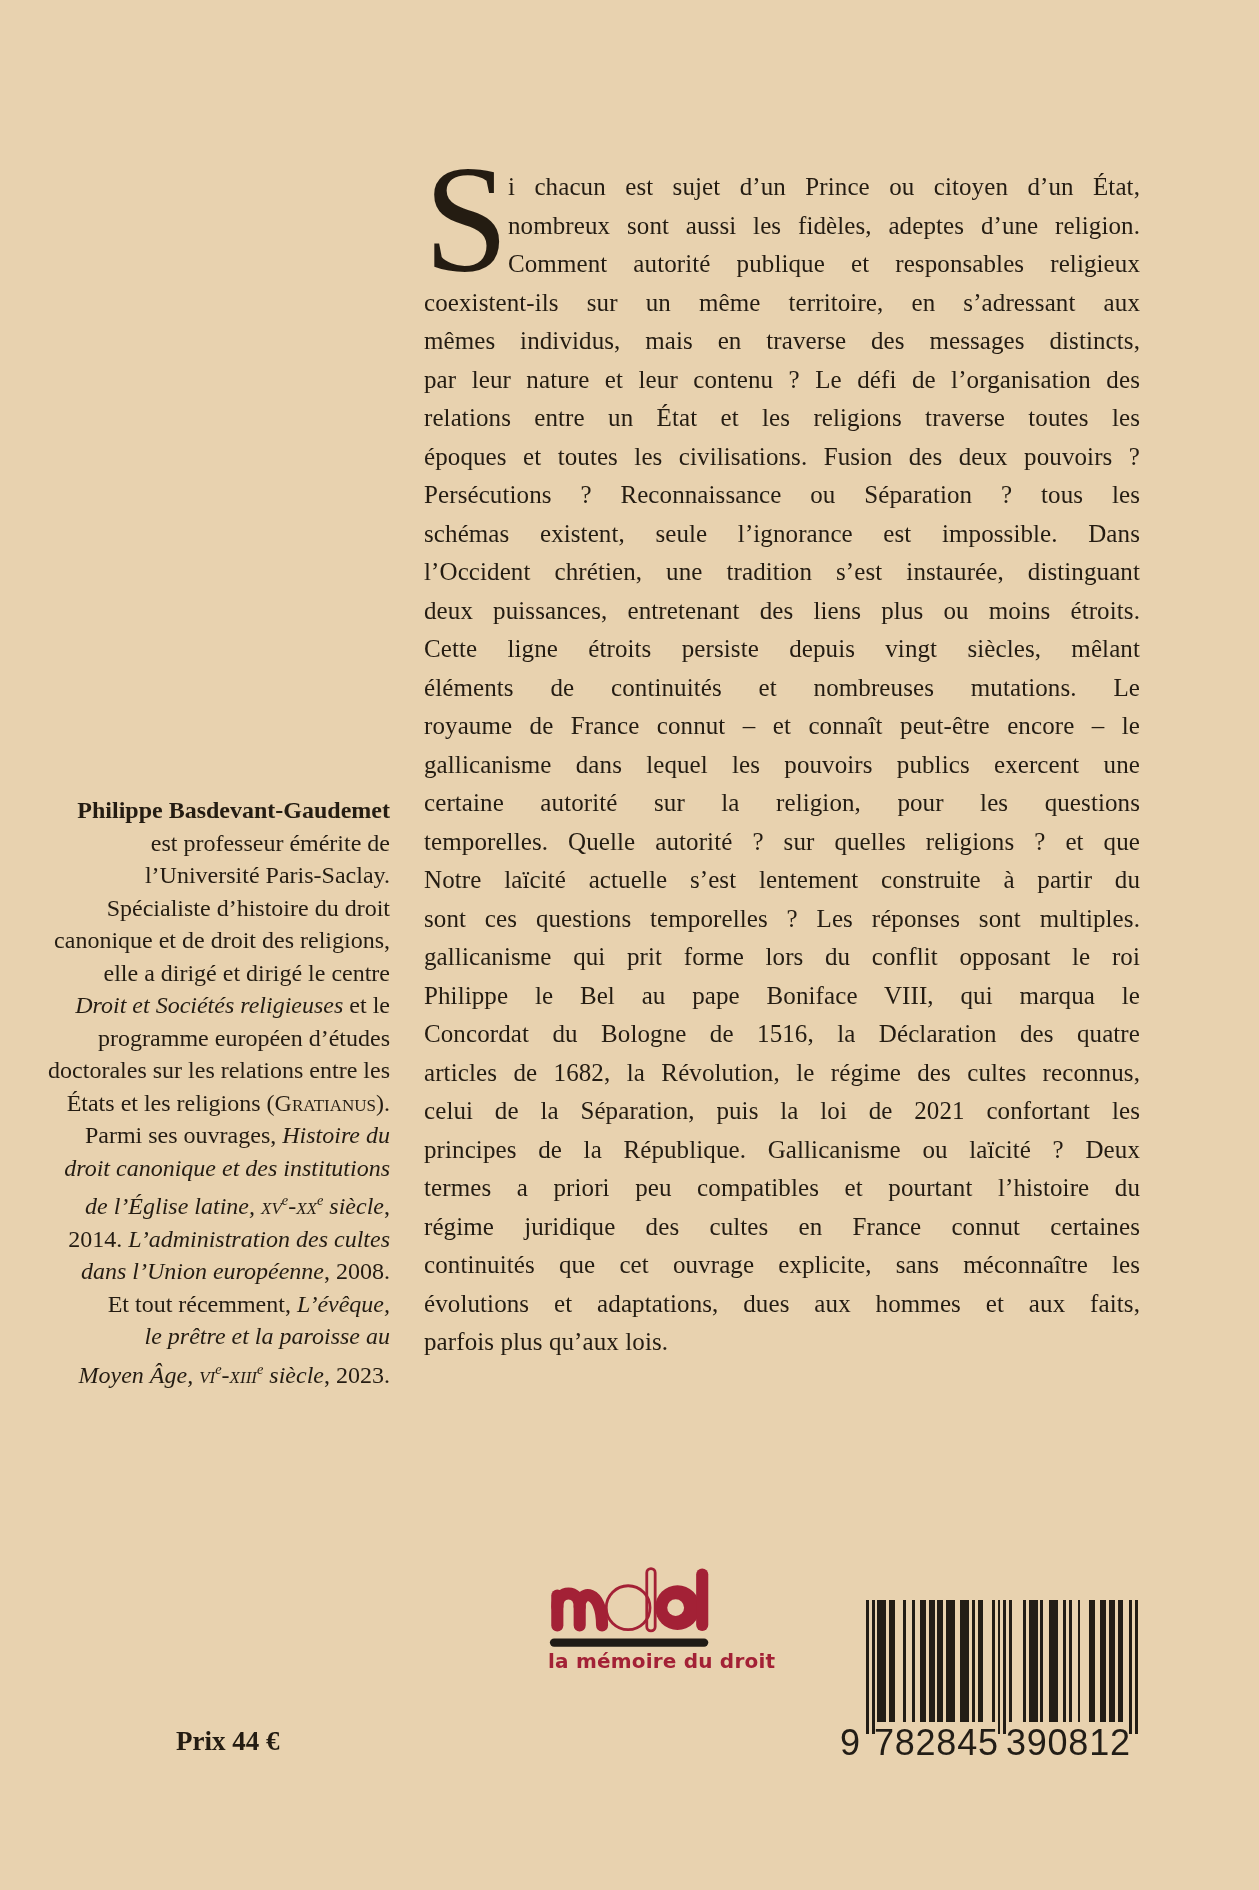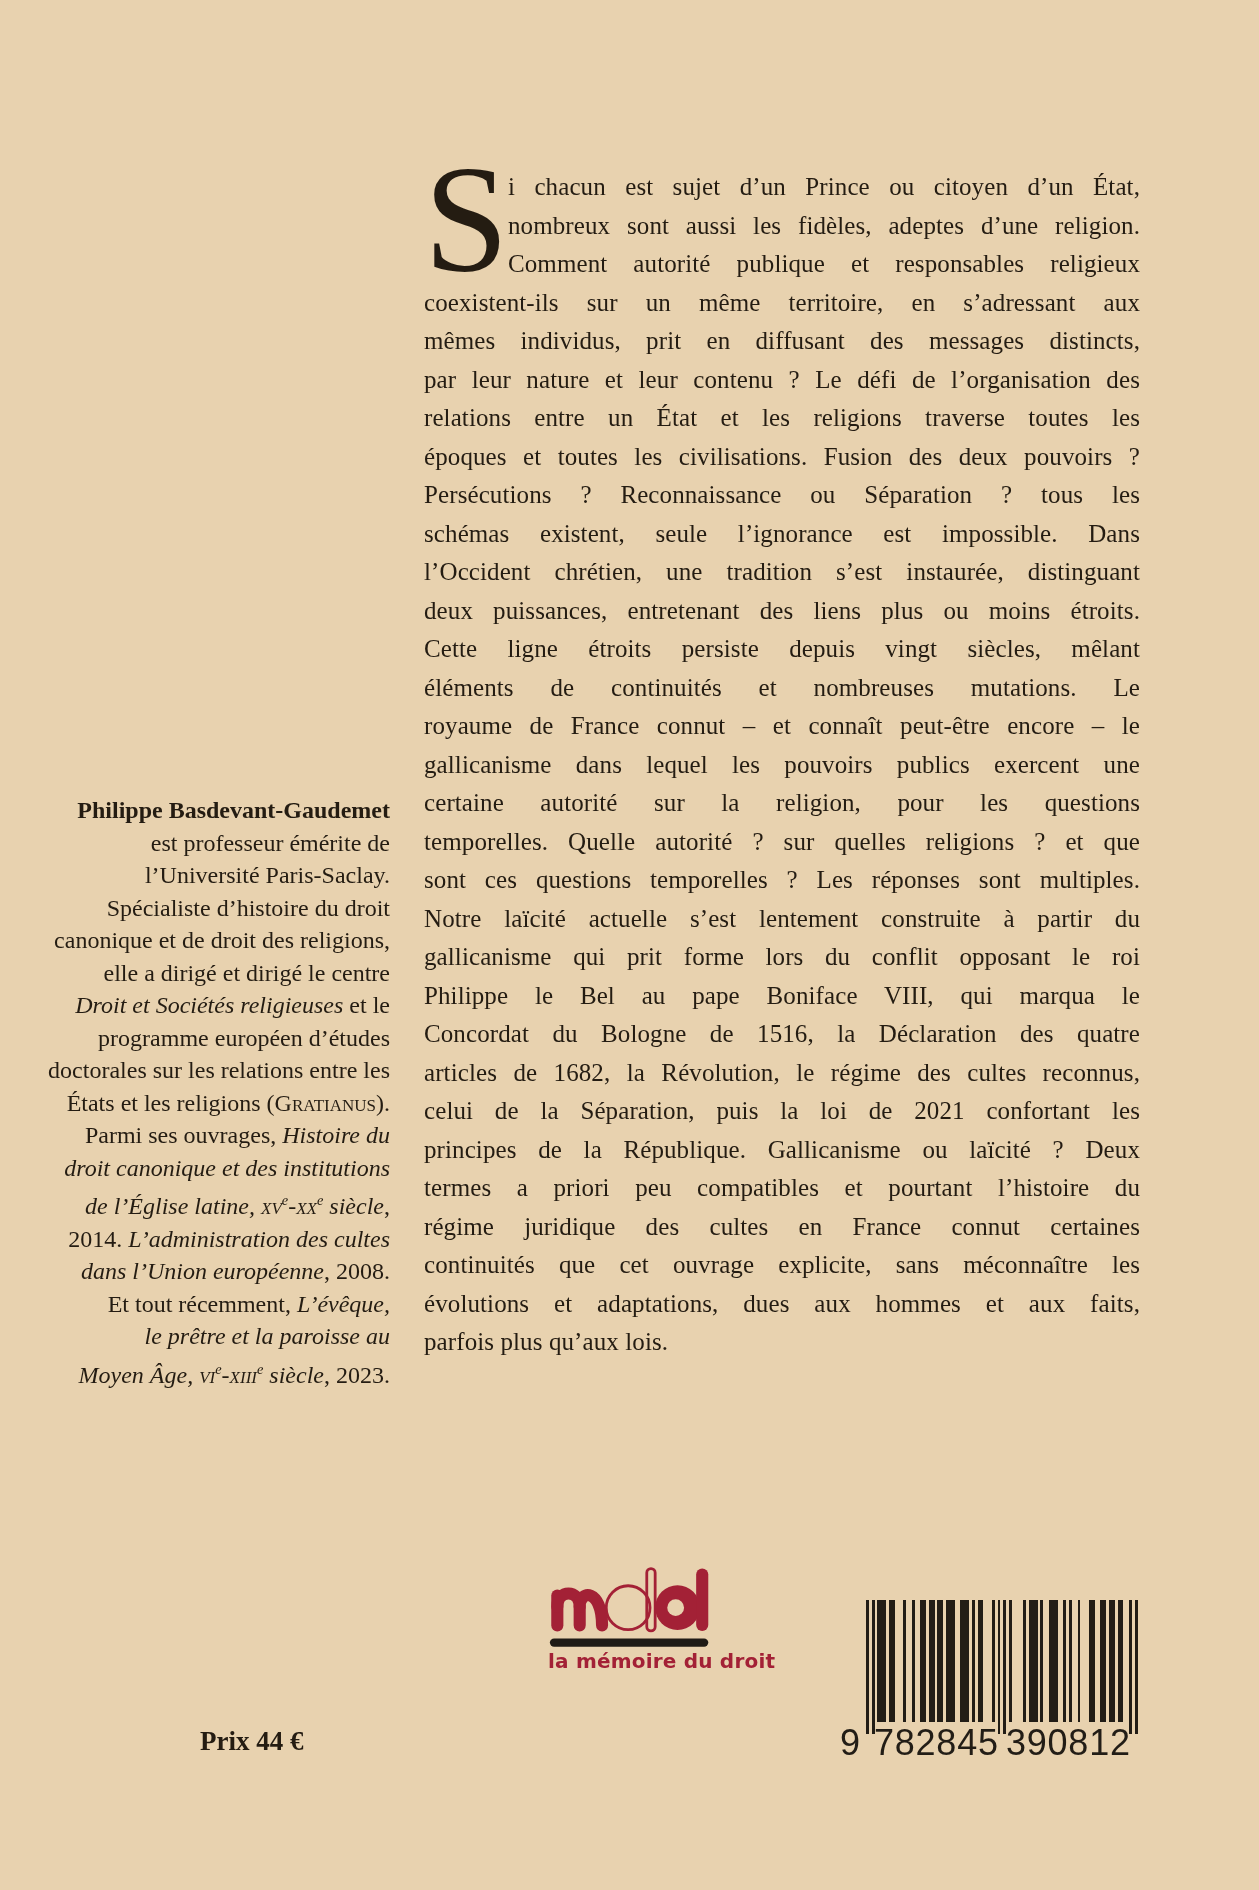--- a/index.html
+++ b/index.html
@@ -20,21 +20,21 @@
   }
   .body-line.final{text-align-last:left;}
   
   .bio{position:absolute;left:40px;top:794px;width:350px;text-align:right;}
   .bio-line{font-size:24px;line-height:32.5px;white-space:nowrap;}
   .bio .b{font-weight:bold;}
   .bio .i{font-style:italic;}
   .bio .sc{font-variant:small-caps;font-family:Liberation Serif, serif;}
   .bio .sup{font-size:0.6em;vertical-align:super;}
   
-  .price{position:absolute;left:200px;top:1726px;font-size:27px;font-weight:bold;}
+  .price{position:absolute;left:176px;top:1726px;font-size:27px;font-weight:bold;}
   
   .publisher{position:absolute;left:548px;top:1558px;width:164px;text-align:center;}
   .logo-svg{display:block;}
   .tagline{
     font-family:"DejaVu Sans","Liberation Sans",sans-serif;
     color:#a32136;font-weight:bold;font-size:20px;margin-top:1px;letter-spacing:0.2px;
     white-space:nowrap;
   }
   
   .barcode{position:absolute;left:866px;top:1600px;width:272px;}
@@ -57,36 +57,36 @@
 
 <div class="cover">
 
   <div class="main">
     <div class="dropcap">S</div>
     <div id="body-lines">
         <div class="body-line">i chacun est sujet d’un Prince ou citoyen d’un État,</div>
         <div class="body-line">nombreux sont aussi les fidèles, adeptes d’une religion.</div>
         <div class="body-line">Comment autorité publique et responsables religieux</div>
         <div class="body-line">coexistent-ils sur un même territoire, en s’adressant aux</div>
-        <div class="body-line">mêmes individus, prit en diffusant des messages distincts,</div>
+        <div class="body-line">mêmes individus, mais en traverse des messages distincts,</div>
         <div class="body-line">par leur nature et leur contenu ? Le défi de l’organisation des</div>
         <div class="body-line">relations entre un État et les religions traverse toutes les</div>
         <div class="body-line">époques et toutes les civilisations. Fusion des deux pouvoirs ?</div>
         <div class="body-line">Persécutions ? Reconnaissance ou Séparation ? tous les</div>
         <div class="body-line">schémas existent, seule l’ignorance est impossible. Dans</div>
         <div class="body-line">l’Occident chrétien, une tradition s’est instaurée, distinguant</div>
         <div class="body-line">deux puissances, entretenant des liens plus ou moins étroits.</div>
         <div class="body-line">Cette ligne étroits persiste depuis vingt siècles, mêlant</div>
         <div class="body-line">éléments de continuités et nombreuses mutations. Le</div>
         <div class="body-line">royaume de France connut – et connaît peut-être encore – le</div>
         <div class="body-line">gallicanisme dans lequel les pouvoirs publics exercent une</div>
         <div class="body-line">certaine autorité sur la religion, pour les questions</div>
         <div class="body-line">temporelles. Quelle autorité ? sur quelles religions ? et que</div>
+        <div class="body-line">Notre laïcité actuelle s’est lentement construite à partir du</div>
         <div class="body-line">sont ces questions temporelles ? Les réponses sont multiples.</div>
-        <div class="body-line">Notre laïcité actuelle s’est lentement construite à partir du</div>
         <div class="body-line">gallicanisme qui prit forme lors du conflit opposant le roi</div>
         <div class="body-line">Philippe le Bel au pape Boniface VIII, qui marqua le</div>
         <div class="body-line">Concordat du Bologne de 1516, la Déclaration des quatre</div>
         <div class="body-line">articles de 1682, la Révolution, le régime des cultes reconnus,</div>
         <div class="body-line">celui de la Séparation, puis la loi de 2021 confortant les</div>
         <div class="body-line">principes de la République. Gallicanisme ou laïcité ? Deux</div>
         <div class="body-line">termes a priori peu compatibles et pourtant l’histoire du</div>
         <div class="body-line">régime juridique des cultes en France connut certaines</div>
         <div class="body-line">continuités que cet ouvrage explicite, sans méconnaître les</div>
         <div class="body-line">évolutions et adaptations, dues aux hommes et aux faits,</div>

